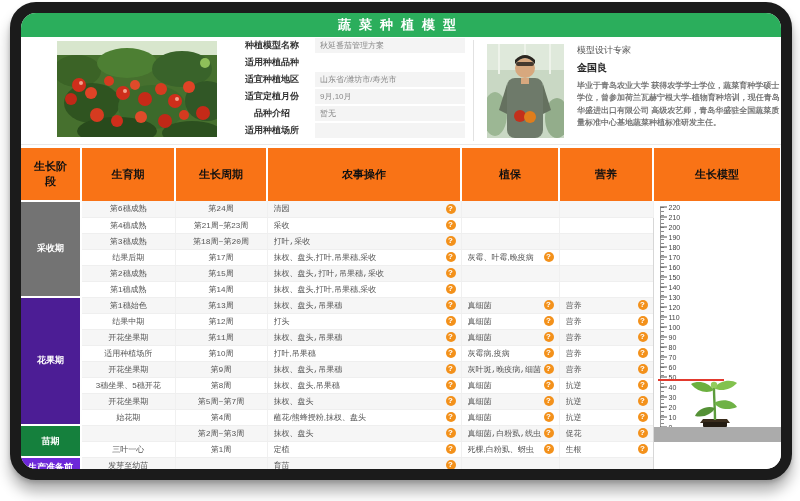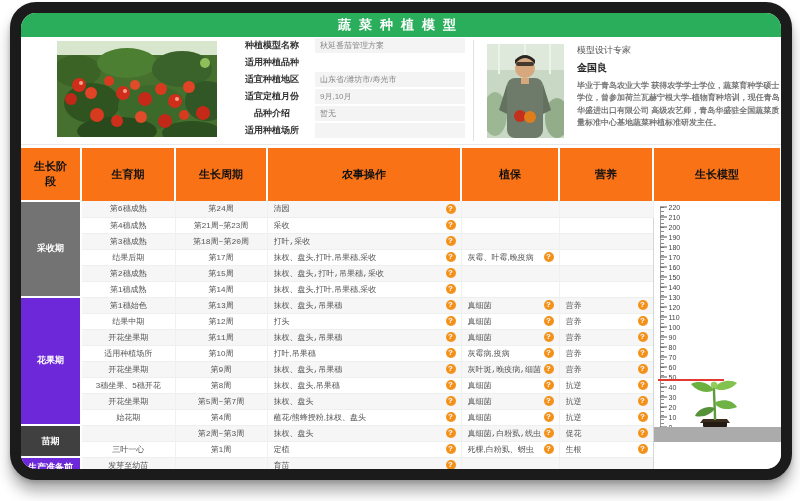--- a/index.html
+++ b/index.html
@@ -398,21 +398,21 @@
                 <span class="txt"></span>
               </div>
             </td>
             <td class="data">
               <div class="cellflex">
                 <span class="txt"></span>
               </div>
             </td>
           </tr>
           <tr class="odd">
-            <td class="stage" rowspan="8" style="background: #6d28d9;">花果期</td>
+            <td class="stage" rowspan="8" style="background: #4c1d95;">花果期</td>
             <td class="data c-center">第1穗始色</td>
             <td class="data c-center">第13周</td>
             <td class="data">
               <div class="cellflex">
                 <span class="txt">抹杈、盘头,吊果穗</span>
                 <span class="q" style="background: rgb(243, 145, 27);">?</span>
               </div>
             </td>
             <td class="data">
               <div class="cellflex">
@@ -575,21 +575,21 @@
               </div>
             </td>
             <td class="data">
               <div class="cellflex">
                 <span class="txt">抗逆</span>
                 <span class="q" style="background: rgb(243, 145, 27);">?</span>
               </div>
             </td>
           </tr>
           <tr class="odd">
-            <td class="stage" rowspan="2" style="background: #404040;">苗期</td>
+            <td class="stage" rowspan="2" style="background: #15803d;">苗期</td>
             <td class="data c-center"></td>
             <td class="data c-center">第2周~第3周</td>
             <td class="data">
               <div class="cellflex">
                 <span class="txt">抹杈、盘头</span>
                 <span class="q" style="background: rgb(243, 145, 27);">?</span>
               </div>
             </td>
             <td class="data">
               <div class="cellflex">

